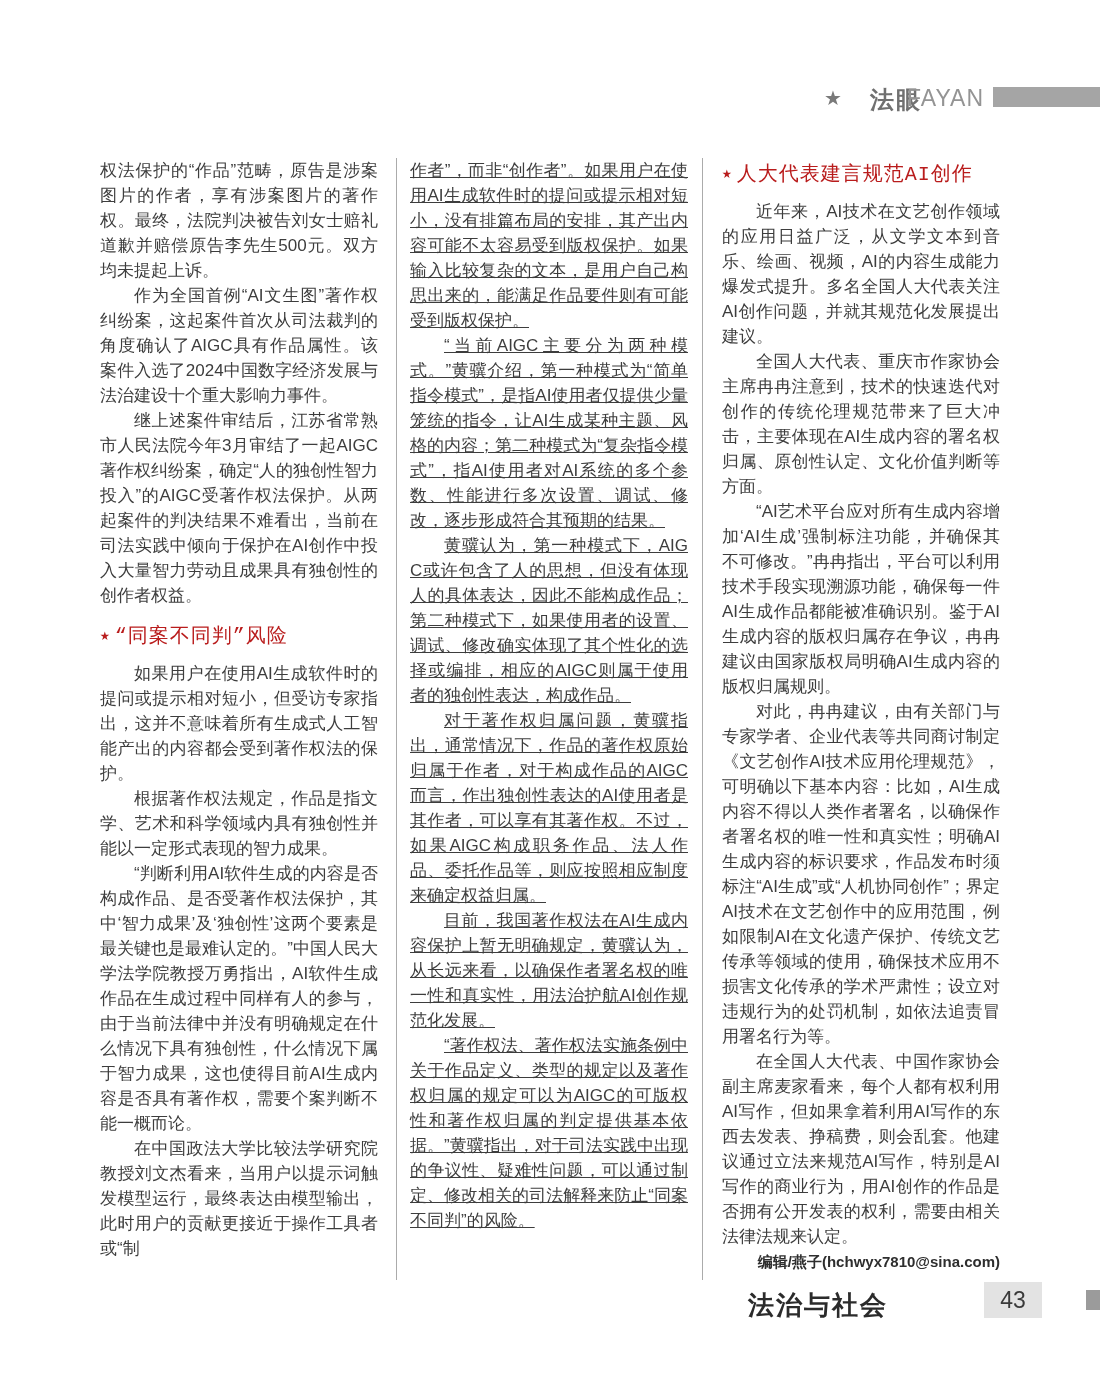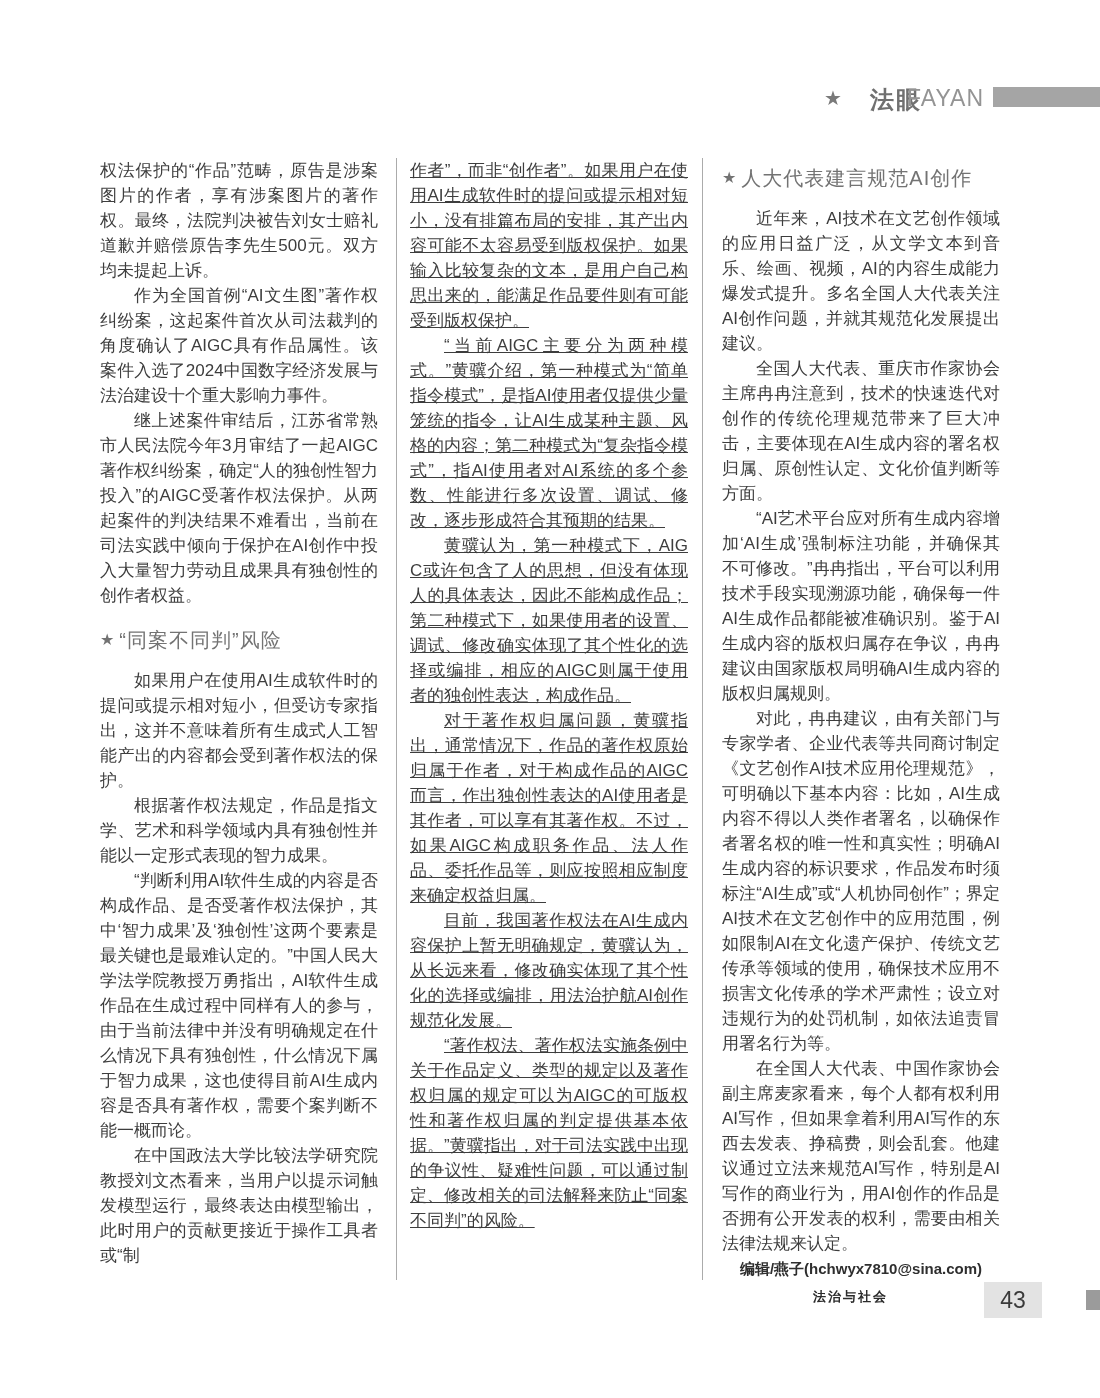--- a/index.html
+++ b/index.html
@@ -46,39 +46,39 @@
   .col p{margin:0;}
   .col p.indent{text-indent:2em;}
   .divider{
     position:absolute;top:0;width:1px;height:1122px;background:#ababab;
   }
   .div-1{left:296px;}
   .div-2{left:602px;}
   .subhead{
     margin:16px 0 10px 0;
     font-size:20px;font-weight:normal;
-    color:#737373;letter-spacing:1px;
-    text-indent:0;line-height:33px;
+    color:#b91c1c;letter-spacing:1px;
+    text-indent:0;line-height:26px;font-family:Liberation Mono, monospace;
   }
   .subhead.first{margin-top:4px;}
   .sh-star{font-size:16px;margin-right:4px;position:relative;top:-2px;}
   .editor-line{
     margin-top:8px;
-    text-align:center;
+    text-align:right;
     font-weight:bold;
     font-size:15px;color:#2e2e2e;
     text-indent:0 !important;
   }
   
   .page-footer{
     position:absolute;top:1282px;left:0;right:0;height:40px;
   }
   .ft-journal{
     position:absolute;right:212px;top:6px;
-    font-size:13px;font-weight:bold;color:#2b2b2b;letter-spacing:2px;
+    font-size:26px;font-weight:bold;color:#2b2b2b;letter-spacing:2px;
   }
   .ft-pagenum{
     position:absolute;right:58px;top:0;
     width:58px;height:36px;background:#e3e3e3;
     text-align:center;line-height:36px;
     font-size:23px;color:#3a3a3a;
   }
   .ft-bar{
     position:absolute;right:0;top:8px;
     width:14px;height:20px;background:#9b9b9b;
@@ -107,21 +107,21 @@
     <p class="indent">根据著作权法规定，作品是指文学、艺术和科学领域内具有独创性并能以一定形式表现的智力成果。</p>
     <p class="indent">“判断利用AI软件生成的内容是否构成作品、是否受著作权法保护，其中‘智力成果’及‘独创性’这两个要素是最关键也是最难认定的。”中国人民大学法学院教授万勇指出，AI软件生成作品在生成过程中同样有人的参与，由于当前法律中并没有明确规定在什么情况下具有独创性，什么情况下属于智力成果，这也使得目前AI生成内容是否具有著作权，需要个案判断不能一概而论。</p>
     <p class="indent">在中国政法大学比较法学研究院教授刘文杰看来，当用户以提示词触发模型运行，最终表达由模型输出，此时用户的贡献更接近于操作工具者或“制</p>
   </div>
 
   <div class="col col-2">
     <p>作者”，而非“创作者”。如果用户在使用AI生成软件时的提问或提示相对短小，没有排篇布局的安排，其产出内容可能不太容易受到版权保护。如果输入比较复杂的文本，是用户自己构思出来的，能满足作品要件则有可能受到版权保护。</p>
     <p class="indent">“当前AIGC主要分为两种模式。”黄骥介绍，第一种模式为“简单指令模式”，是指AI使用者仅提供少量笼统的指令，让AI生成某种主题、风格的内容；第二种模式为“复杂指令模式”，指AI使用者对AI系统的多个参数、性能进行多次设置、调试、修改，逐步形成符合其预期的结果。</p>
     <p class="indent">黄骥认为，第一种模式下，AIGC或许包含了人的思想，但没有体现人的具体表达，因此不能构成作品；第二种模式下，如果使用者的设置、调试、修改确实体现了其个性化的选择或编排，相应的AIGC则属于使用者的独创性表达，构成作品。</p>
     <p class="indent">对于著作权归属问题，黄骥指出，通常情况下，作品的著作权原始归属于作者，对于构成作品的AIGC而言，作出独创性表达的AI使用者是其作者，可以享有其著作权。不过，如果AIGC构成职务作品、法人作品、委托作品等，则应按照相应制度来确定权益归属。</p>
-    <p class="indent">目前，我国著作权法在AI生成内容保护上暂无明确规定，黄骥认为，从长远来看，修改确实体现了其个性化的选择或编排，用法治护航AI创作规范化发展。</p>
+    <p class="indent">目前，我国著作权法在AI生成内容保护上暂无明确规定，黄骥认为，从长远来看，以确保作者署名权的唯一性和真实性，用法治护航AI创作规范化发展。</p>
     <p class="indent">“著作权法、著作权法实施条例中关于作品定义、类型的规定以及著作权归属的规定可以为AIGC的可版权性和著作权归属的判定提供基本依据。”黄骥指出，对于司法实践中出现的争议性、疑难性问题，可以通过制定、修改相关的司法解释来防止“同案不同判”的风险。</p>
   </div>
 
   <div class="col col-3">
     <h2 class="subhead first"><span class="sh-star">★</span><span>人大代表建言规范AI创作</span></h2>
     <p class="indent">近年来，AI技术在文艺创作领域的应用日益广泛，从文学文本到音乐、绘画、视频，AI的内容生成能力爆发式提升。多名全国人大代表关注AI创作问题，并就其规范化发展提出建议。</p>
     <p class="indent">全国人大代表、重庆市作家协会主席冉冉注意到，技术的快速迭代对创作的传统伦理规范带来了巨大冲击，主要体现在AI生成内容的署名权归属、原创性认定、文化价值判断等方面。</p>
     <p class="indent">“AI艺术平台应对所有生成内容增加‘AI生成’强制标注功能，并确保其不可修改。”冉冉指出，平台可以利用技术手段实现溯源功能，确保每一件AI生成作品都能被准确识别。鉴于AI生成内容的版权归属存在争议，冉冉建议由国家版权局明确AI生成内容的版权归属规则。</p>
     <p class="indent">对此，冉冉建议，由有关部门与专家学者、企业代表等共同商讨制定《文艺创作AI技术应用伦理规范》，可明确以下基本内容：比如，AI生成内容不得以人类作者署名，以确保作者署名权的唯一性和真实性；明确AI生成内容的标识要求，作品发布时须标注“AI生成”或“人机协同创作”；界定AI技术在文艺创作中的应用范围，例如限制AI在文化遗产保护、传统文艺传承等领域的使用，确保技术应用不损害文化传承的学术严肃性；设立对违规行为的处罚机制，如依法追责冒用署名行为等。</p>
     <p class="indent">在全国人大代表、中国作家协会副主席麦家看来，每个人都有权利用AI写作，但如果拿着利用AI写作的东西去发表、挣稿费，则会乱套。他建议通过立法来规范AI写作，特别是AI写作的商业行为，用AI创作的作品是否拥有公开发表的权利，需要由相关法律法规来认定。</p>

